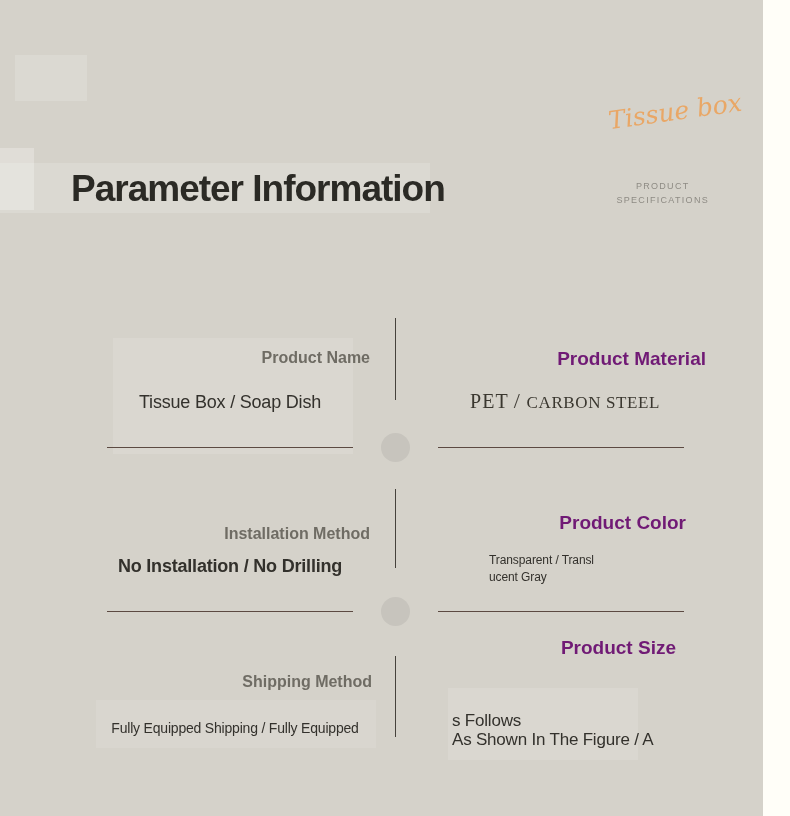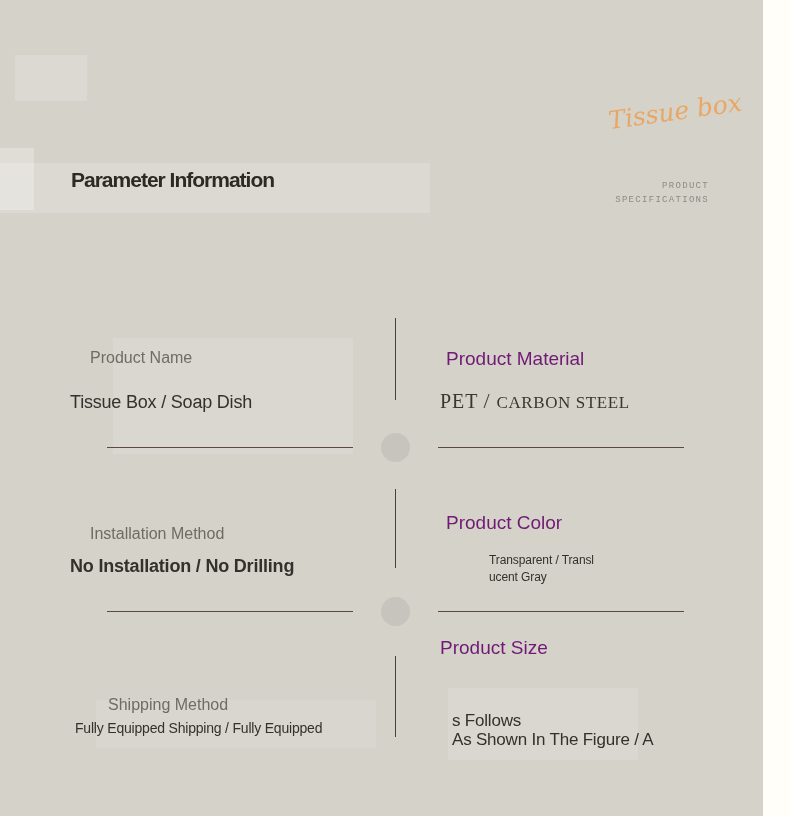--- a/index.html
+++ b/index.html
@@ -14,69 +14,69 @@
   .patch{position:absolute;pointer-events:none;}
   .p1{left:0;top:163px;width:430px;height:50px;background:rgba(255,255,255,0.16);}
   .p2{left:0;top:148px;width:34px;height:62px;background:rgba(255,255,255,0.26);}
   .p3{left:15px;top:55px;width:72px;height:46px;background:rgba(255,255,255,0.16);}
   .p4{left:113px;top:338px;width:240px;height:116px;background:rgba(255,255,255,0.13);}
   .p5{left:448px;top:688px;width:190px;height:72px;background:rgba(255,255,255,0.12);}
   .p6{left:96px;top:700px;width:280px;height:48px;background:rgba(255,255,255,0.10);}
 
   .title{
     position:absolute;left:71px;top:168px;margin:0;
-    font-size:21px;font-weight:700;letter-spacing:-1px;color:#2b2a25;
+    font-size:37px;font-weight:700;letter-spacing:-1px;color:#2b2a25;
   }
   .brand{
     position:absolute;left:600px;top:97px;width:150px;text-align:center;
     font-family:"DejaVu Serif", serif;font-style:italic;
     font-size:25px;color:#e9a766;transform:rotate(-8deg);white-space:nowrap;
   }
   .tagline{
-    position:absolute;right:81px;top:180px;text-align:right;
-    font-family:Liberation Mono, monospace;font-size:9px;line-height:13.5px;
+    position:absolute;right:81px;top:180px;text-align:center;
+    font-family:Liberation Sans, sans-serif;font-size:9px;line-height:13.5px;
     letter-spacing:1.3px;color:#8e8b84;
   }
 
   
   .vline{position:absolute;left:395px;width:1px;background:#46423c;}
   .v1{top:318px;height:82px;}
   .v2{top:489px;height:79px;}
   .v3{top:656px;height:81px;}
   .dot{position:absolute;left:381px;width:29px;height:29px;border-radius:50%;background:#c7c4bd;}
   .d1{top:433px;}
   .d2{top:597px;}
 
   
   .rule{position:absolute;height:1px;background:#5c4a42;}
   .r1{left:107px;top:447px;width:246px;}
   .r2{left:438px;top:447px;width:246px;}
   .r3{left:107px;top:611px;width:246px;}
   .r4{left:438px;top:611px;width:246px;}
 
-  .lbl{position:absolute;color:#6f6c64;text-align:left;font-size:16px;}
+  .lbl{position:absolute;color:#6f6c64;text-align:right;font-size:16px;font-weight:bold;}
   .lbl.rt{font-size:19px;color:#701a75;}
-  .val{position:absolute;color:#33312c;text-align:left;font-size:18px;letter-spacing:-0.2px;}
+  .val{position:absolute;color:#33312c;text-align:center;font-size:18px;letter-spacing:-0.2px;}
 
   .lbl-name{left:90px;top:349px;width:280px;}
   .val-name{left:70px;top:392px;width:320px;}
 
   .lbl-material{left:446px;top:348px;width:260px;}
   .val-material{left:440px;top:386px;width:250px;line-height:30px;font-family:"Liberation Serif", serif;color:#3a372f;}
   .val-material .pet{font-size:20px;letter-spacing:1px;}
   .val-material .sep{font-size:22px;margin:0 7px 0 5px;color:#45423b;}
   .val-material .steel{font-size:17px;letter-spacing:0.6px;}
 
   .lbl-install{left:90px;top:513px;width:280px;margin-top:12px;}
   .val-install{left:70px;top:556px;width:320px;font-weight:bold;}
 
   .lbl-color{left:446px;top:512px;width:240px;}
   .val-color{left:489px;top:552px;width:160px;text-align:left;font-size:12px;line-height:16.5px;letter-spacing:-0.1px;}
 
-  .lbl-ship{left:108px;top:673px;width:280px;margin-top:23px;}
+  .lbl-ship{left:92px;top:673px;width:280px;}
   .val-ship{left:75px;top:720px;width:320px;font-size:14px;letter-spacing:-0.2px;}
 
   .lbl-size{left:440px;top:637px;width:236px;}
   .val-size{left:452px;top:711px;width:240px;text-align:left;font-size:17px;line-height:19px;letter-spacing:-0.2px;}
 </style>
 </head>
 <body>
 
 <div class="canvas">
 

